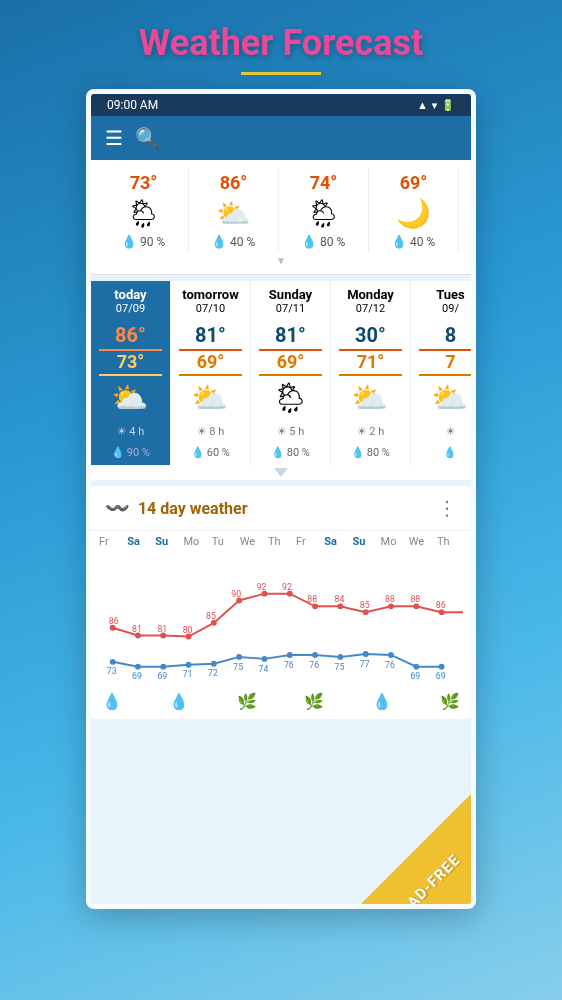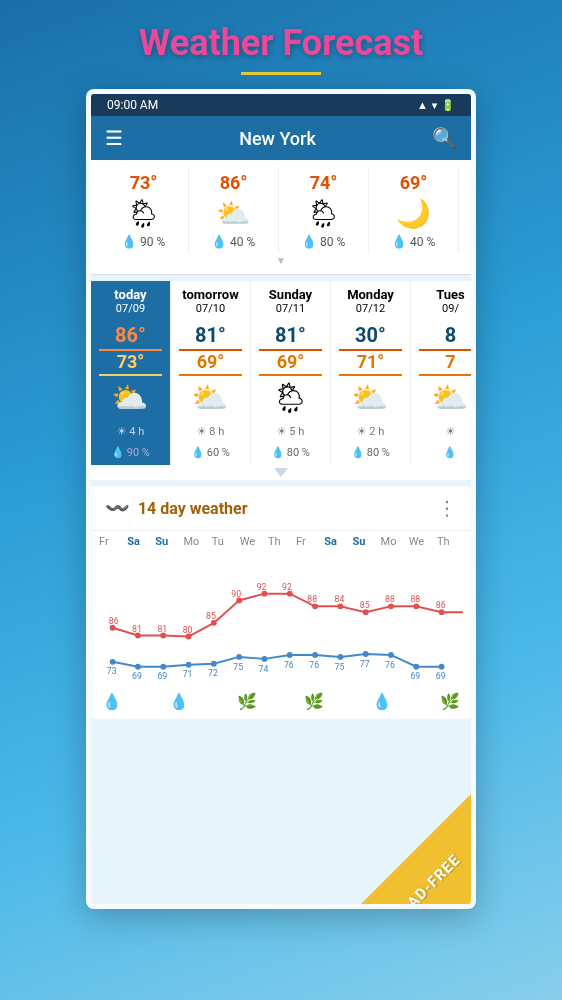--- a/index.html
+++ b/index.html
@@ -307,21 +307,20 @@
     <span>09:00 AM</span>
     <div class="status-icons">
       <span>▲</span>
       <span>▾</span>
       <span>🔋</span>
     </div>
   </div>
 
   <div class="toolbar">
     <span class="toolbar-icon">☰</span>
-    <span class="toolbar-title">New York</span>
     <span class="toolbar-icon">🔍</span>
   </div>
 
   <div class="hourly-section">
     <div class="hourly-row" id="hourly-row">
         <div class="hourly-cell">
       <span class="hourly-temp">73°</span>
       <span class="hourly-icon">🌦</span>
       <span class="hourly-rain">
         <span class="rain-drop">💧</span>90 %

